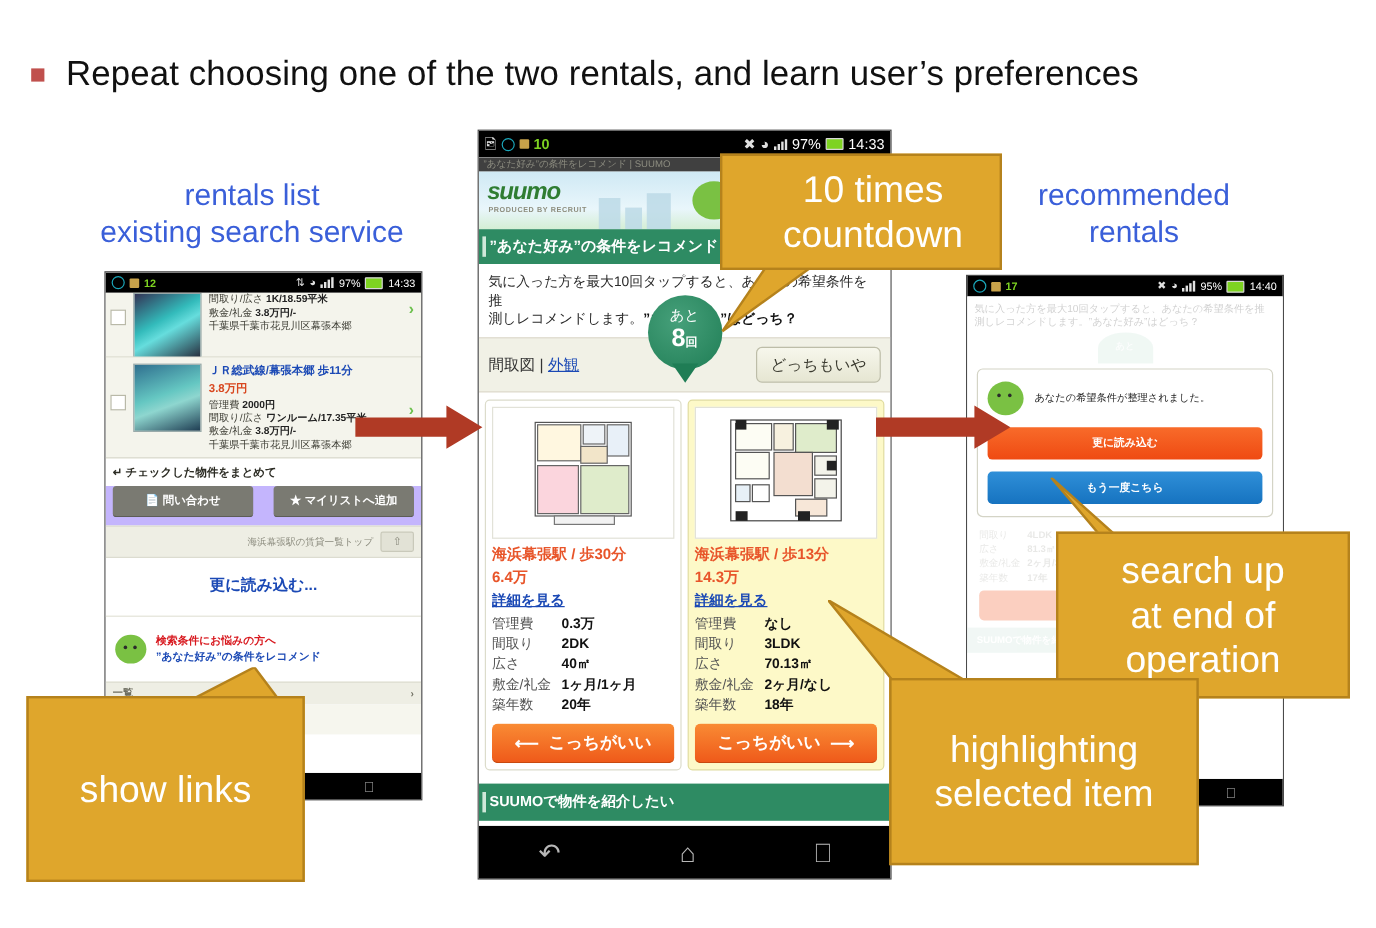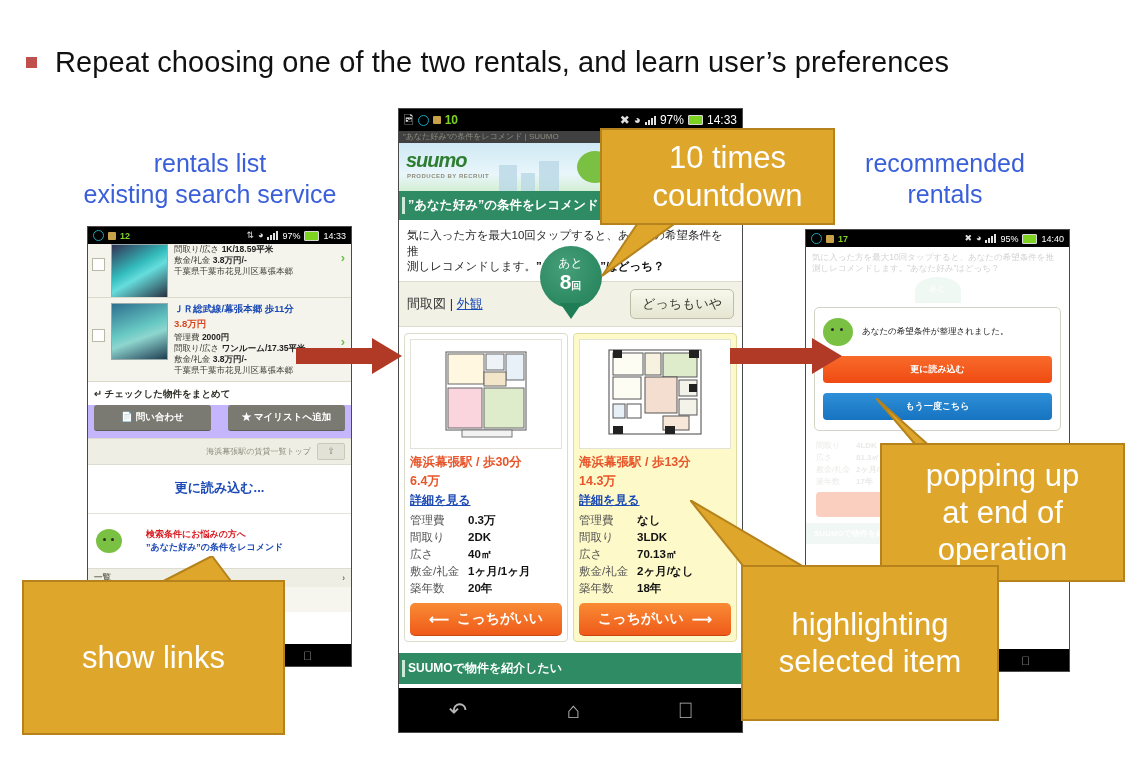--- a/index.html
+++ b/index.html
@@ -180,21 +180,21 @@
     display: flex; align-items: center; justify-content: center;
     color: #8b8b7e; font-size: 9px;
   }
   .more-link {
     text-align: center; color: #1b49b5; font-weight: bold;
     font-size: 13px; padding: 14px 0 16px 0; background: #fff;
     border-bottom: 1px solid #e3e3d8;
   }
   .reco-box {
     position: relative; margin: 4px 2px; padding: 10px 6px;
-    background: #fff; display: flex; align-items: center; gap: 24px;
+    background: #fff; display: flex; align-items: center; gap: 8px;
   }
   .blob {
     width: 26px; height: 24px; border-radius: 50%; background: #7ac143;
     position: relative; flex: 0 0 auto;
   }
   .blob::before, .blob::after {
     content: ""; position: absolute; top: 9px; width: 3px; height: 3px;
     background: #2b2b2b; border-radius: 50%;
   }
   .blob::before { left: 7px; }
@@ -362,21 +362,21 @@
     color: #ffffff;
     display: flex;
     align-items: center;
     justify-content: center;
     text-align: center;
     line-height: 1.2;
     z-index: 20;
     box-sizing: border-box;
   }
   #callout-countdown { left: 600px; top: 128px; width: 235px; height: 97px; font-size: 31px; padding-left: 20px; }
-  #callout-showlinks { left: 22px;  top: 580px; width: 263px; height: 155px; font-size: 31px; }
+  #callout-showlinks { left: 22px;  top: 580px; width: 232px; height: 155px; font-size: 31px; }
   #callout-popup     { left: 880px; top: 443px; width: 245px; height: 139px; font-size: 31px; }
   #callout-highlight { left: 741px; top: 565px; width: 258px; height: 156px; font-size: 31px; }
 
   .tail { position:absolute; z-index:19; }
 </style>
 </head>
 <body>
 
 <div id="slide">
 
@@ -766,21 +766,21 @@
       <div>countdown</div>
     </div>
   </div>
 
   <div class="callout" id="callout-showlinks">
     <div>show links</div>
   </div>
 
   <div class="callout" id="callout-popup">
     <div>
-      <div>popping up</div>
+      <div>search up</div>
       <div>at end of</div>
       <div>operation</div>
     </div>
   </div>
 
   <div class="callout" id="callout-highlight">
     <div>
       <div>highlighting</div>
       <div>selected item</div>
     </div>

